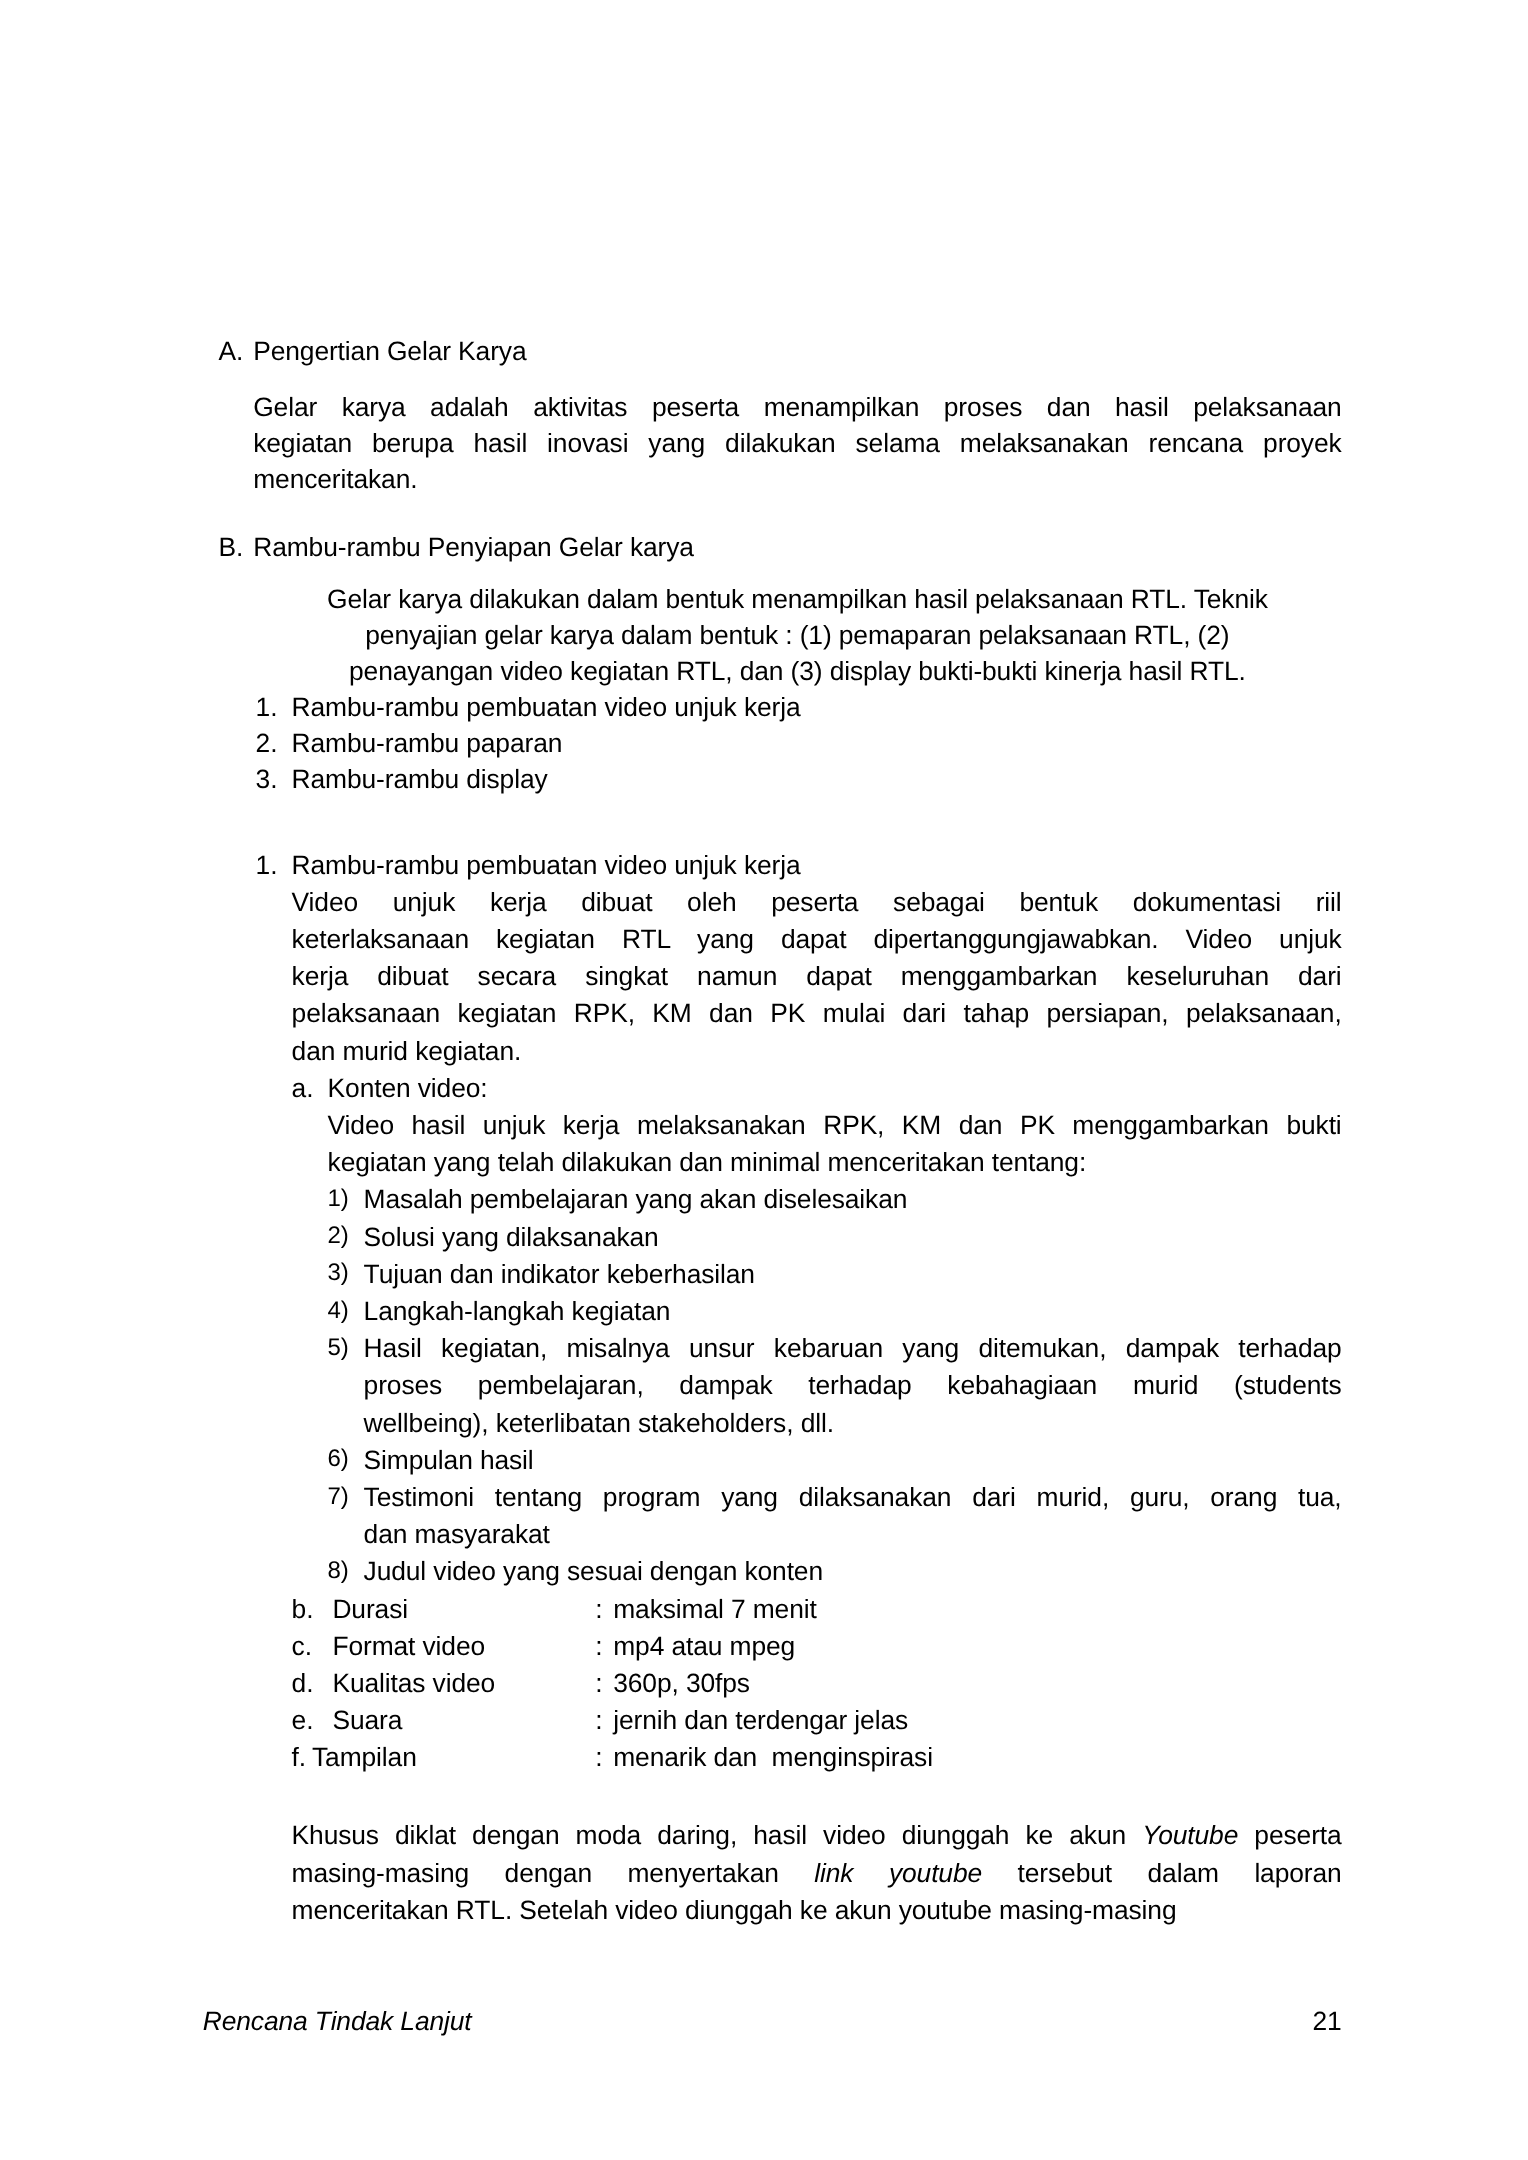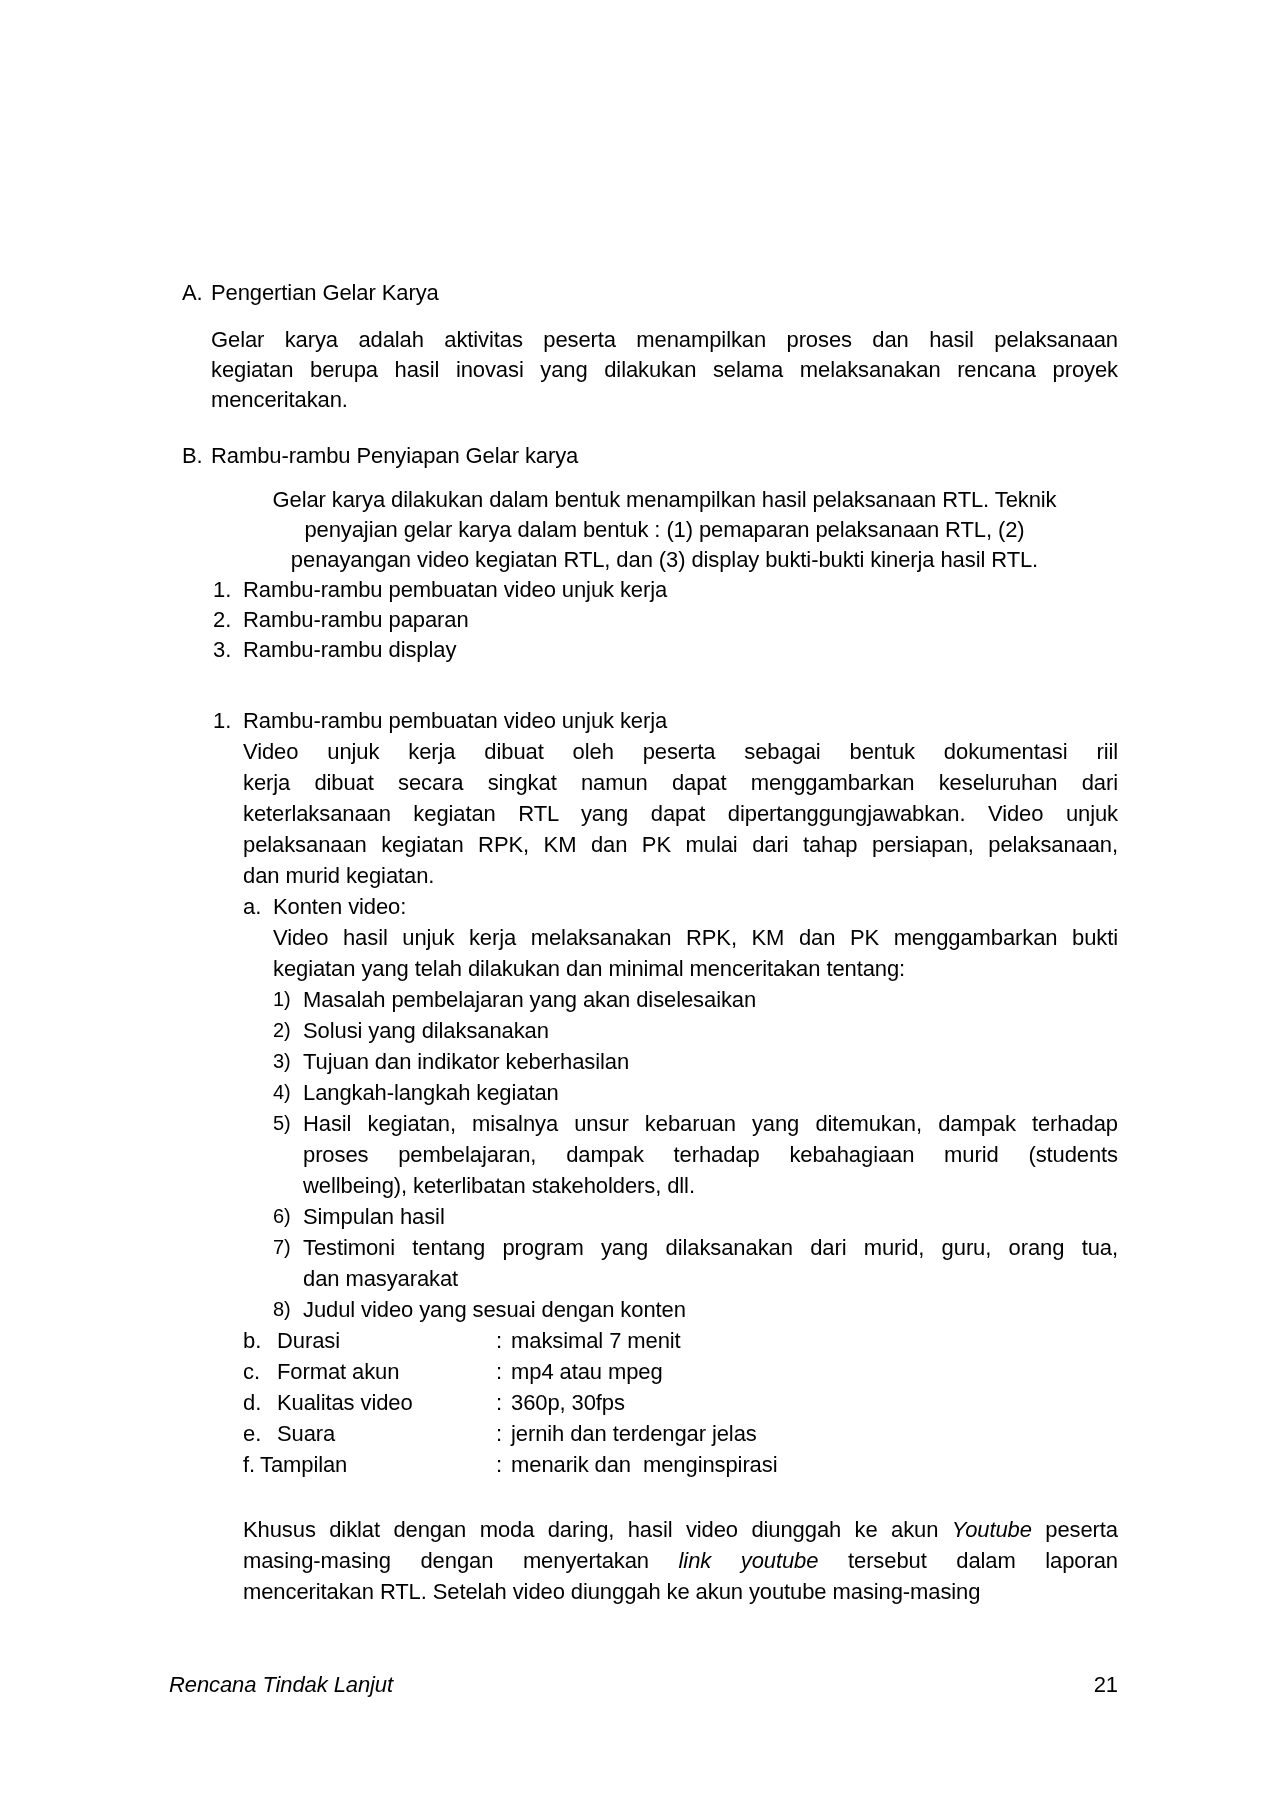--- a/index.html
+++ b/index.html
@@ -96,22 +96,22 @@
       </div>
     </div>
 
     <div class="sec1">
       <div class="sec1-head">
         <span class="mk">1.</span>
         <span class="line">Rambu-rambu pembuatan video unjuk kerja</span>
       </div>
       <div class="sec1-para">
         <div class="jline">Video unjuk kerja dibuat oleh peserta sebagai bentuk dokumentasi riil</div>
+        <div class="jline">keterlaksanaan kegiatan RTL yang dapat dipertanggungjawabkan. Video unjuk</div>
         <div class="jline">kerja dibuat secara singkat namun dapat menggambarkan keseluruhan dari</div>
-        <div class="jline">keterlaksanaan kegiatan RTL yang dapat dipertanggungjawabkan. Video unjuk</div>
         <div class="jline">pelaksanaan kegiatan RPK, KM dan PK mulai dari tahap persiapan, pelaksanaan,</div>
         <div class="line">dan murid kegiatan.</div>
       </div>
 
       <div class="konten-head">
         <span class="mk">a.</span>
         <span class="line">Konten video:</span>
       </div>
       <div class="konten-para">
         <div class="jline">Video hasil unjuk kerja melaksanakan RPK, KM dan PK menggambarkan bukti</div>
@@ -171,21 +171,21 @@
       </div>
 
       <div class="spec">
         <span class="mk">b.</span>
         <span class="slabel">Durasi</span>
         <span class="ssep">:</span>
         <span class="sval">maksimal 7 menit</span>
       </div>
       <div class="spec">
         <span class="mk">c.</span>
-        <span class="slabel">Format akun</span>
+        <span class="slabel">Format video</span>
         <span class="ssep">:</span>
         <span class="sval">mp4 atau mpeg</span>
       </div>
       <div class="spec">
         <span class="mk">d.</span>
         <span class="slabel">Kualitas video</span>
         <span class="ssep">:</span>
         <span class="sval">360p, 30fps</span>
       </div>
       <div class="spec">

